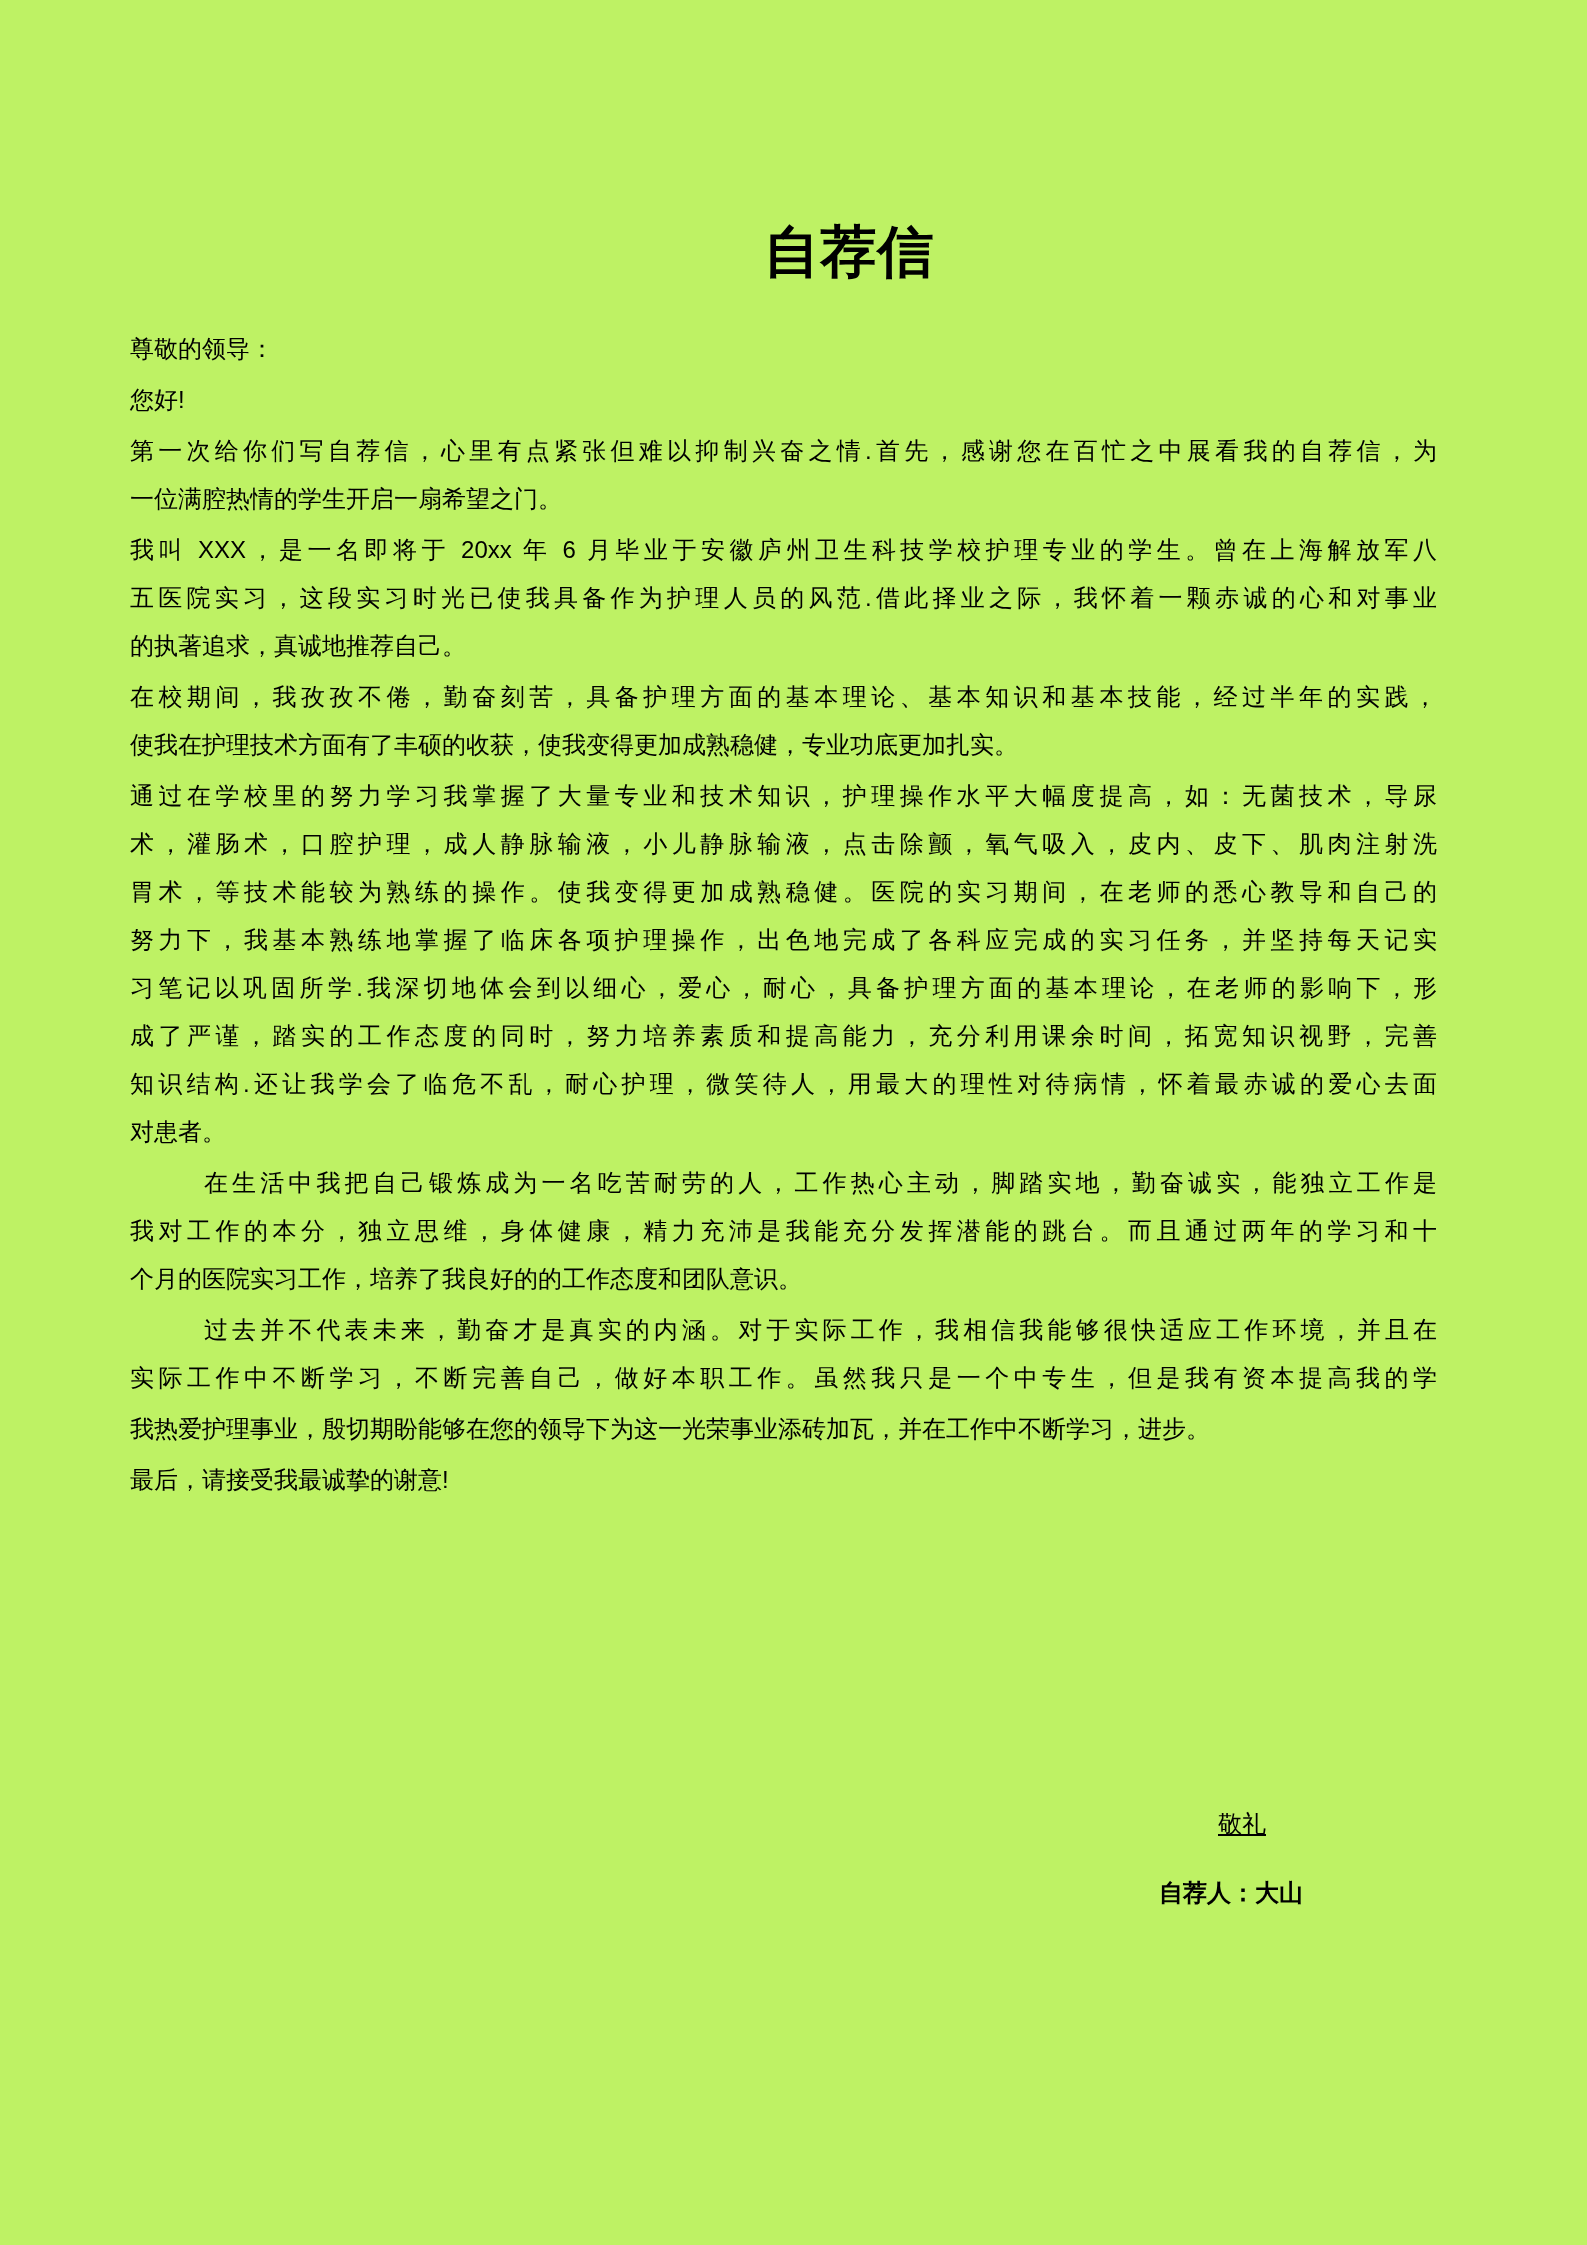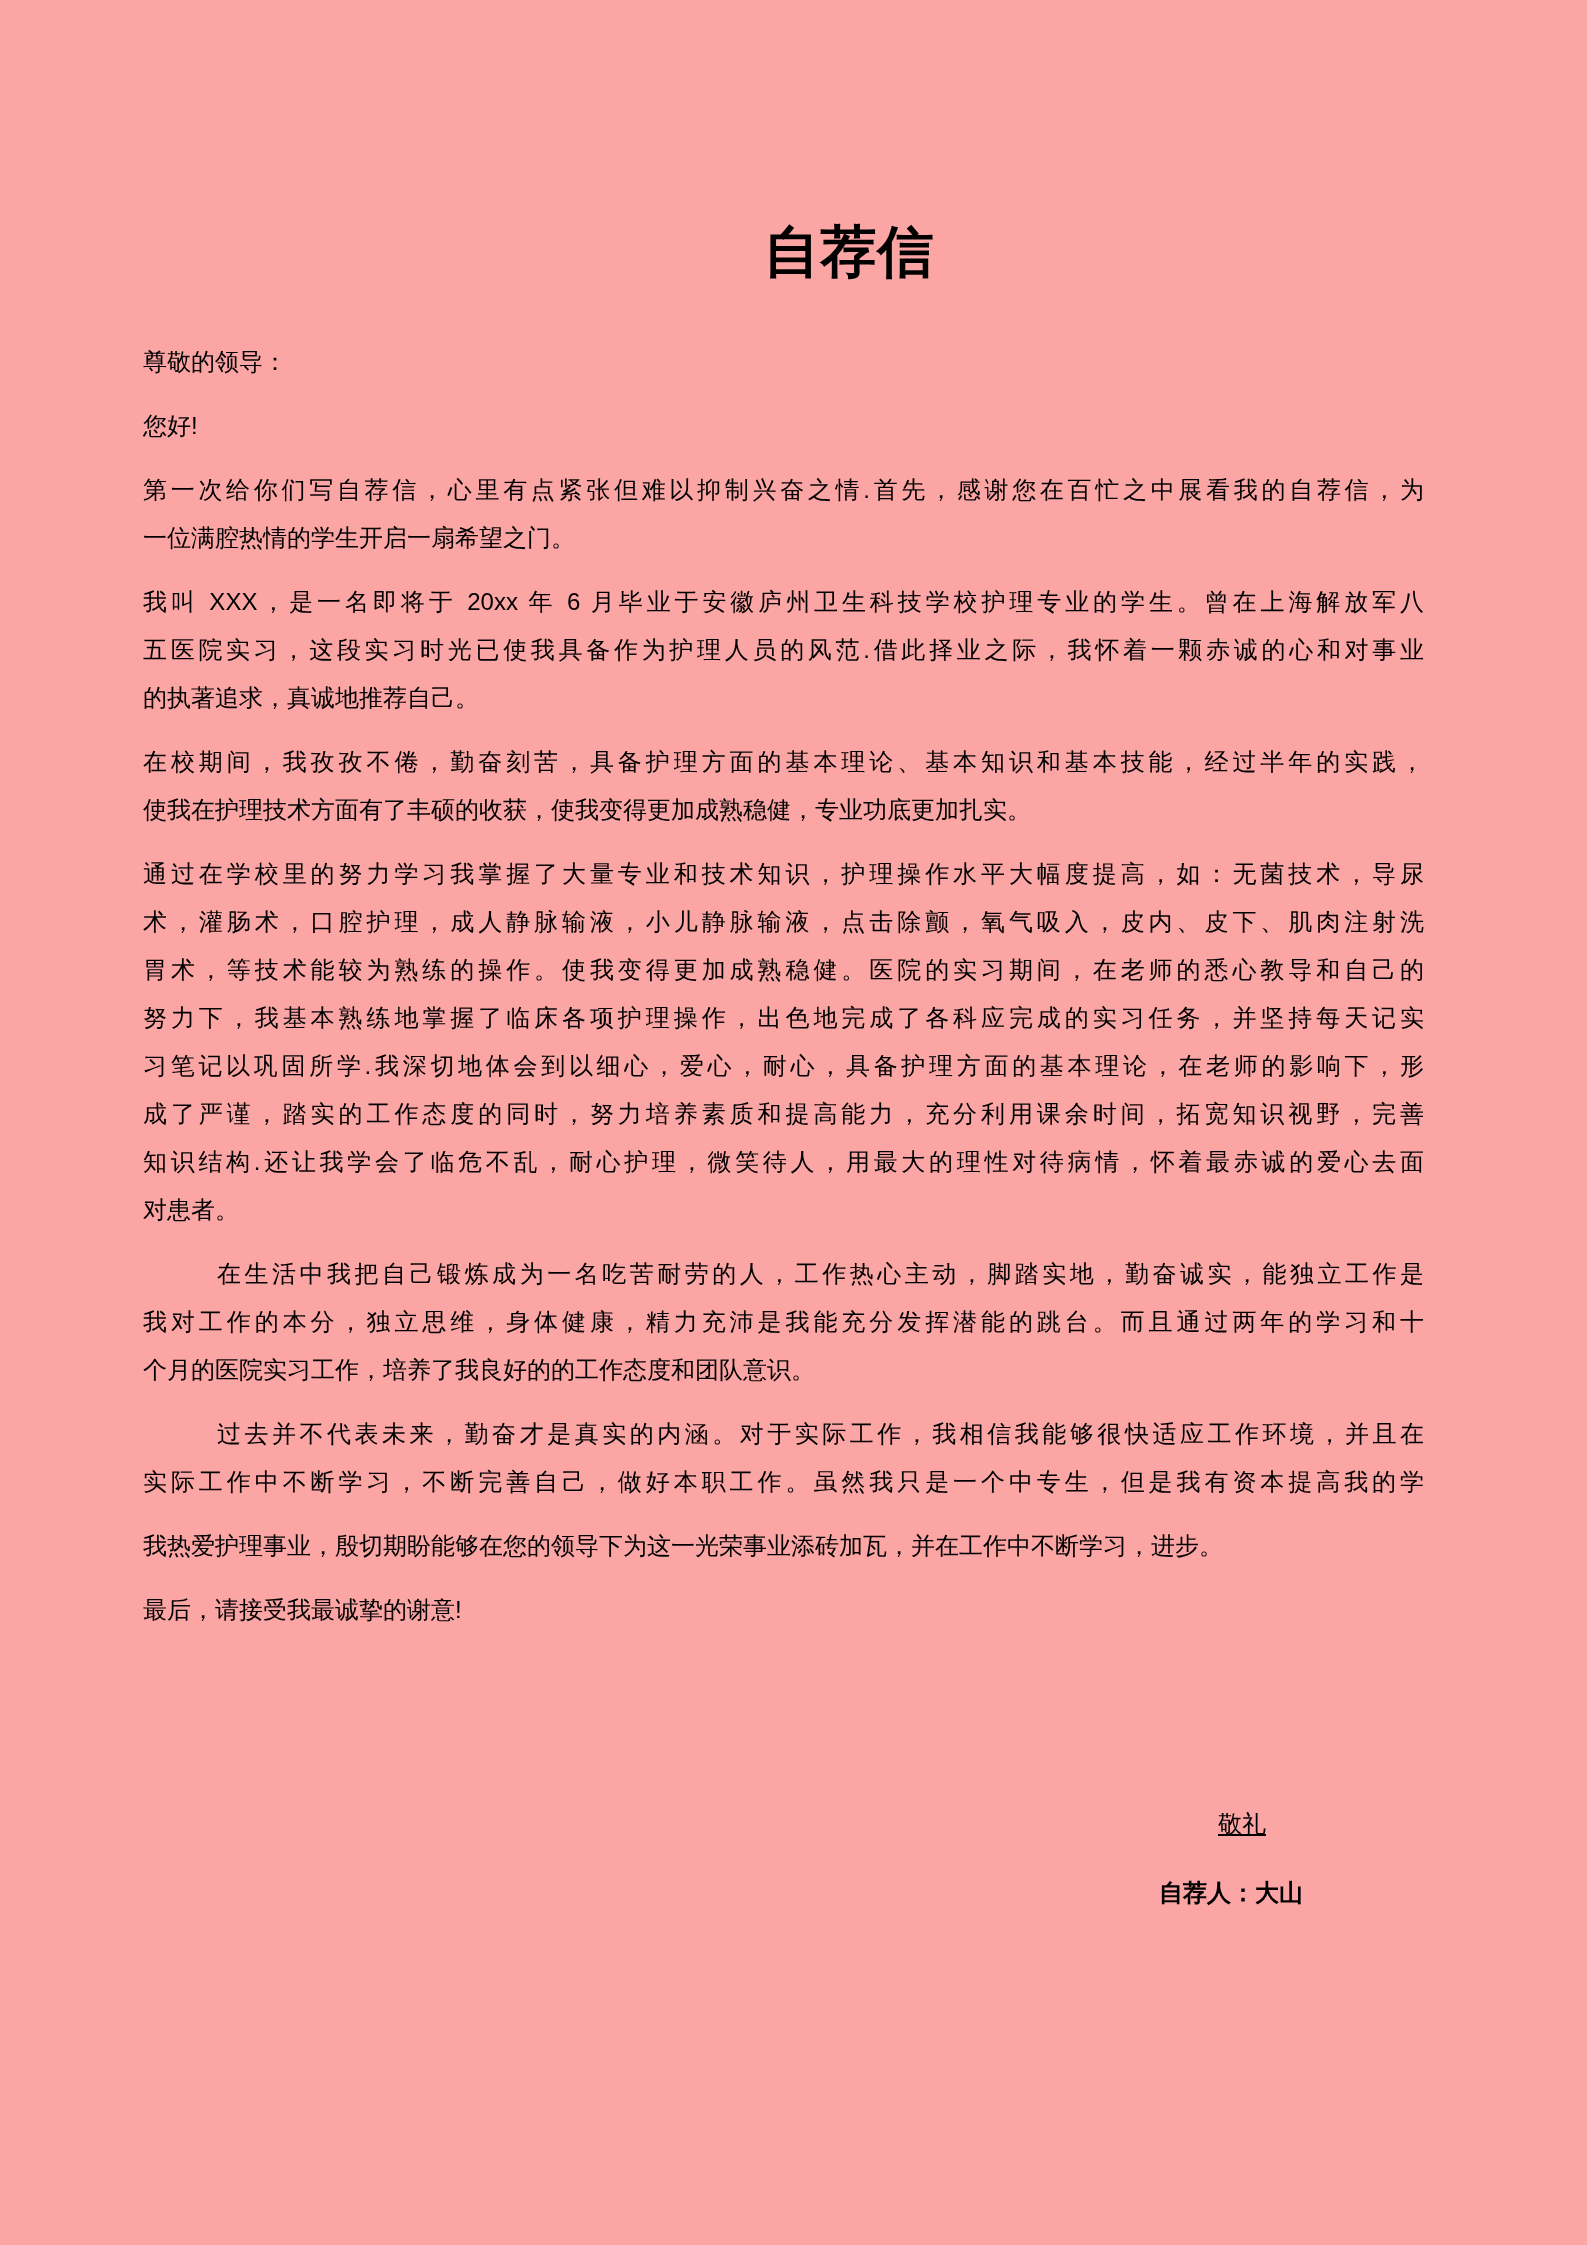--- a/index.html
+++ b/index.html
@@ -4,21 +4,21 @@
 <style>
   html, body {
     margin: 0;
     padding: 0;
     background: #ffffff;
   }
   .page {
     position: relative;
     width: 1587px;
     height: 2245px;
-    background: #fca5a5;
+    background: #bef264;
     color: #000000;
     font-family: "Liberation Sans", "DejaVu Sans", sans-serif;
     overflow: hidden;
   }
   .title {
     position: absolute;
     top: 222px;
     left: 0;
     width: 100%;
     margin: 0;
@@ -30,21 +30,21 @@
     letter-spacing: 1px;
   }
   .body {
     position: absolute;
     left: 127px;
     top: 322px;
     width: 1313px;
     font-size: 24px;
     line-height: 48px;
   }
-  .para { margin: 16px; }
+  .para { margin: 3px; }
   .line {
     text-align: justify;
     text-align-last: justify;
     white-space: nowrap;      
   }
   .line.end {
     text-align-last: left;
     white-space: normal;
   }
   .line.indent { text-indent: 74px; }

